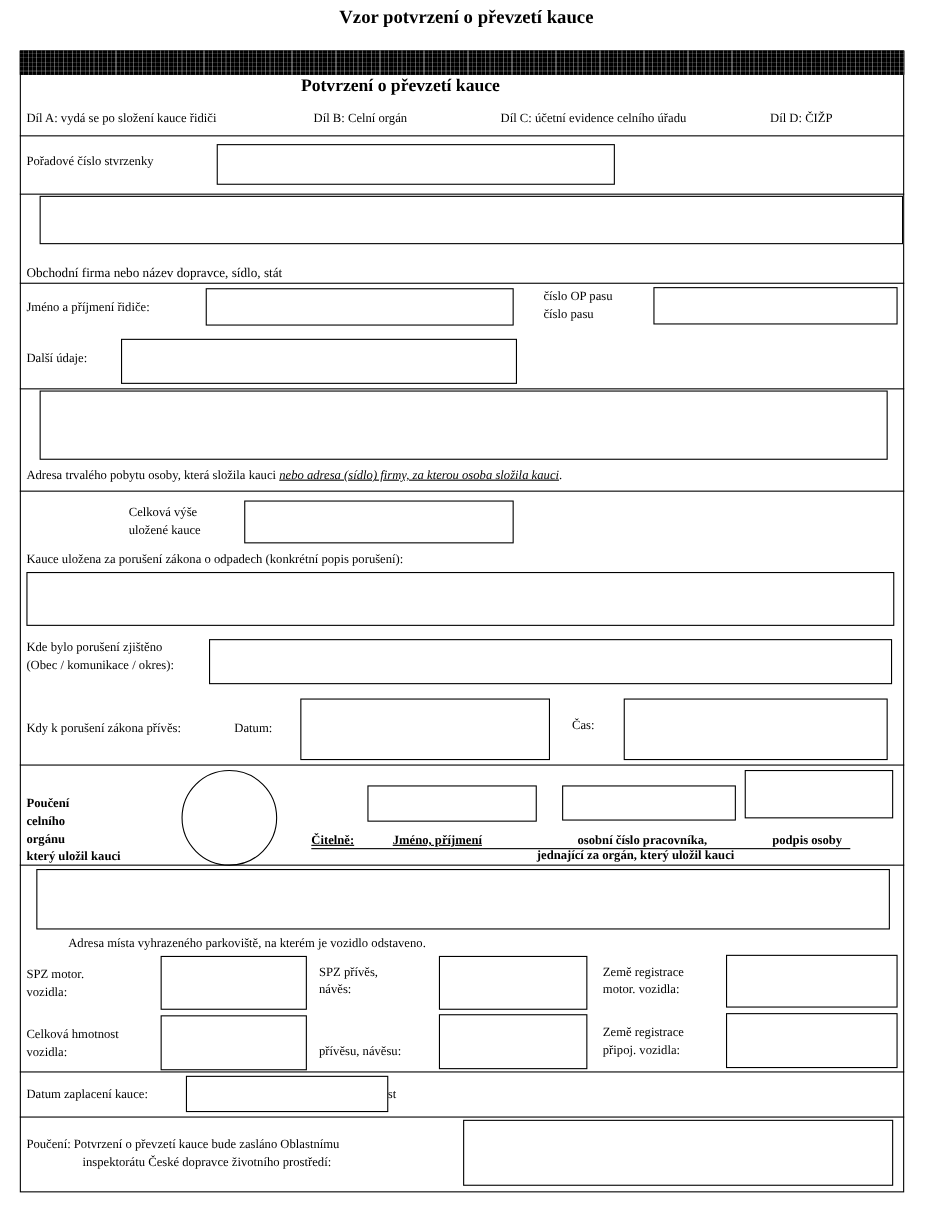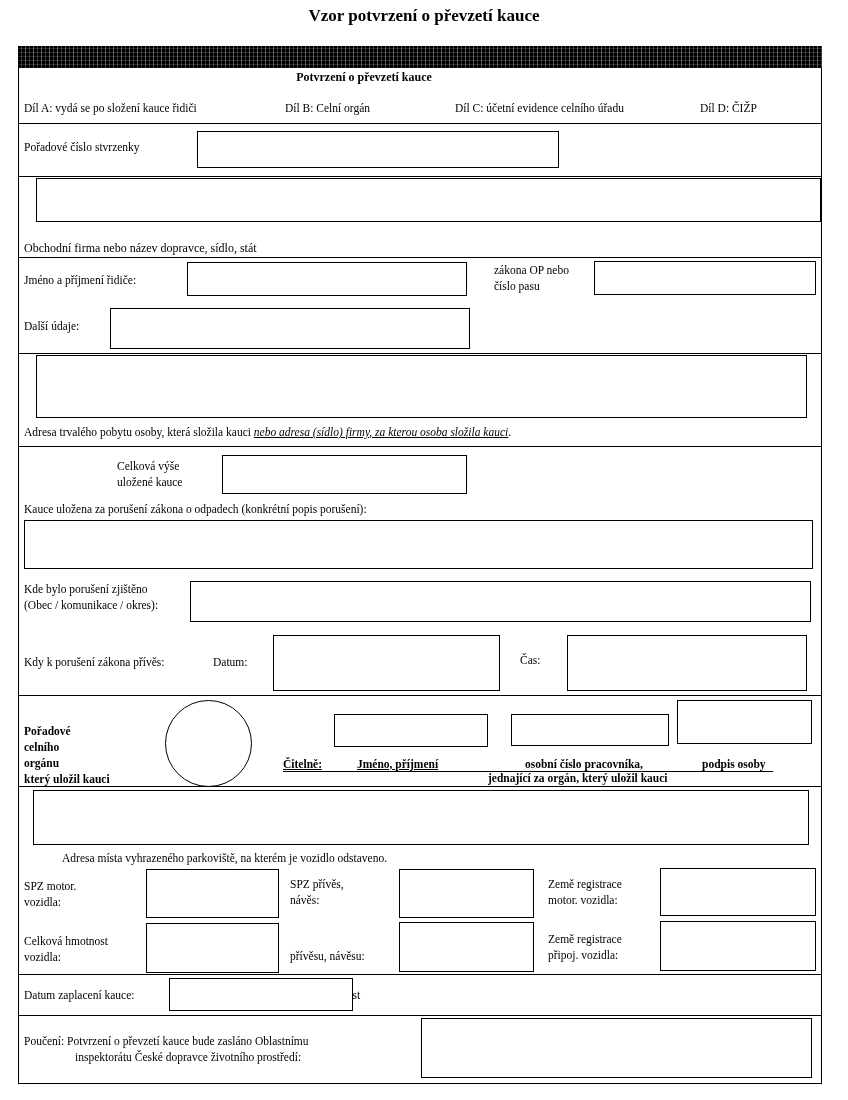--- a/index.html
+++ b/index.html
@@ -8,21 +8,21 @@
   .abs { position:absolute; }
   .title { left:0; width:848px; top:6px; text-align:center; font-size:17px; font-weight:bold; }
   .frame { left:18px; top:46px; width:804px; height:1038px; border:1px solid #000; box-sizing:border-box; }
   .band { left:18px; top:46px; width:804px; height:22px;
           background:
             repeating-linear-gradient(90deg, #000 0 3px, #333 3px 4px, #000 4px 7px, #555 7px 8px),
             #000; }
   .band-noise { left:18px; top:46px; width:804px; height:22px;
           background: repeating-linear-gradient(0deg, rgba(255,255,255,0.0) 0 3px, rgba(255,255,255,0.25) 3px 4px);
           opacity:0.6; }
-  .heading { left:18px; width:692px; top:70px; text-align:center; font-size:12px; font-weight:bold; }
+  .heading { left:18px; width:692px; top:70px; text-align:center; font-size:16px; font-weight:bold; }
   .hline { left:18px; width:804px; height:0; border-top:1px solid #000; }
   .lbl { font-size:11.5px; line-height:15px; white-space:nowrap; }
   .box { border:1.5px solid #000; box-sizing:border-box; background:#fff; }
   .u { text-decoration:underline; font-style:italic; }
   .circle { border:1.5px solid #000; border-radius:50%; box-sizing:border-box; }
   .bold { font-weight:bold; }
 </style>
 </head>
 <body>
 
@@ -46,21 +46,21 @@
 
 <div class="abs hline" style="top:176px;"></div>
 
 <div class="abs box" style="left:36px;top:178px;width:785px;height:44px;"></div>
 <div class="abs lbl" style="left:24px;top:241px;font-size:12px;">Obchodní firma nebo název dopravce, sídlo, stát</div>
 
 <div class="abs hline" style="top:257px;"></div>
 
 <div class="abs lbl" style="left:24px;top:273px;">Jméno a příjmení řidiče:</div>
 <div class="abs box" style="left:187px;top:262px;width:280px;height:34px;"></div>
-<div class="abs lbl" style="left:494px;top:263px;">zákona OP nebo</div>
+<div class="abs lbl" style="left:494px;top:263px;">číslo OP pasu</div>
 <div class="abs lbl" style="left:494px;top:279px;">číslo pasu</div>
 <div class="abs box" style="left:594px;top:261px;width:222px;height:34px;"></div>
 
 <div class="abs lbl" style="left:24px;top:319px;">Další údaje:</div>
 <div class="abs box" style="left:110px;top:308px;width:360px;height:41px;"></div>
 
 <div class="abs hline" style="top:353px;"></div>
 
 <div class="abs box" style="left:36px;top:355px;width:771px;height:63px;"></div>
 <div class="abs lbl" style="left:24px;top:425px;"><span>Adresa trvalého pobytu osoby, která složila kauci </span><span class="u">nebo adresa (sídlo) firmy, za kterou osoba složila kauci</span><span>.</span></div>
@@ -79,21 +79,21 @@
 <div class="abs box" style="left:190px;top:581px;width:621px;height:41px;"></div>
 
 <div class="abs lbl" style="left:24px;top:655px;">Kdy k porušení zákona přívěs:</div>
 <div class="abs lbl" style="left:213px;top:655px;">Datum:</div>
 <div class="abs box" style="left:273px;top:635px;width:227px;height:56px;"></div>
 <div class="abs lbl" style="left:520px;top:653px;">Čas:</div>
 <div class="abs box" style="left:567px;top:635px;width:240px;height:56px;"></div>
 
 <div class="abs hline" style="top:695px;"></div>
 
-<div class="abs lbl bold" style="left:24px;top:724px;">Pořadové</div>
+<div class="abs lbl bold" style="left:24px;top:724px;">Poučení</div>
 <div class="abs lbl bold" style="left:24px;top:740px;">celního</div>
 <div class="abs lbl bold" style="left:24px;top:756px;">orgánu</div>
 <div class="abs lbl bold" style="left:24px;top:772px;">který uložil kauci</div>
 <div class="abs circle" style="left:165px;top:700px;width:87px;height:87px;"></div>
 
 <div class="abs box" style="left:334px;top:714px;width:154px;height:33px;"></div>
 <div class="abs box" style="left:511px;top:714px;width:158px;height:32px;"></div>
 <div class="abs box" style="left:677px;top:700px;width:135px;height:44px;"></div>
 
 <div class="abs lbl bold" style="left:283px;top:757px;text-decoration:underline;">Čitelně:</div>

